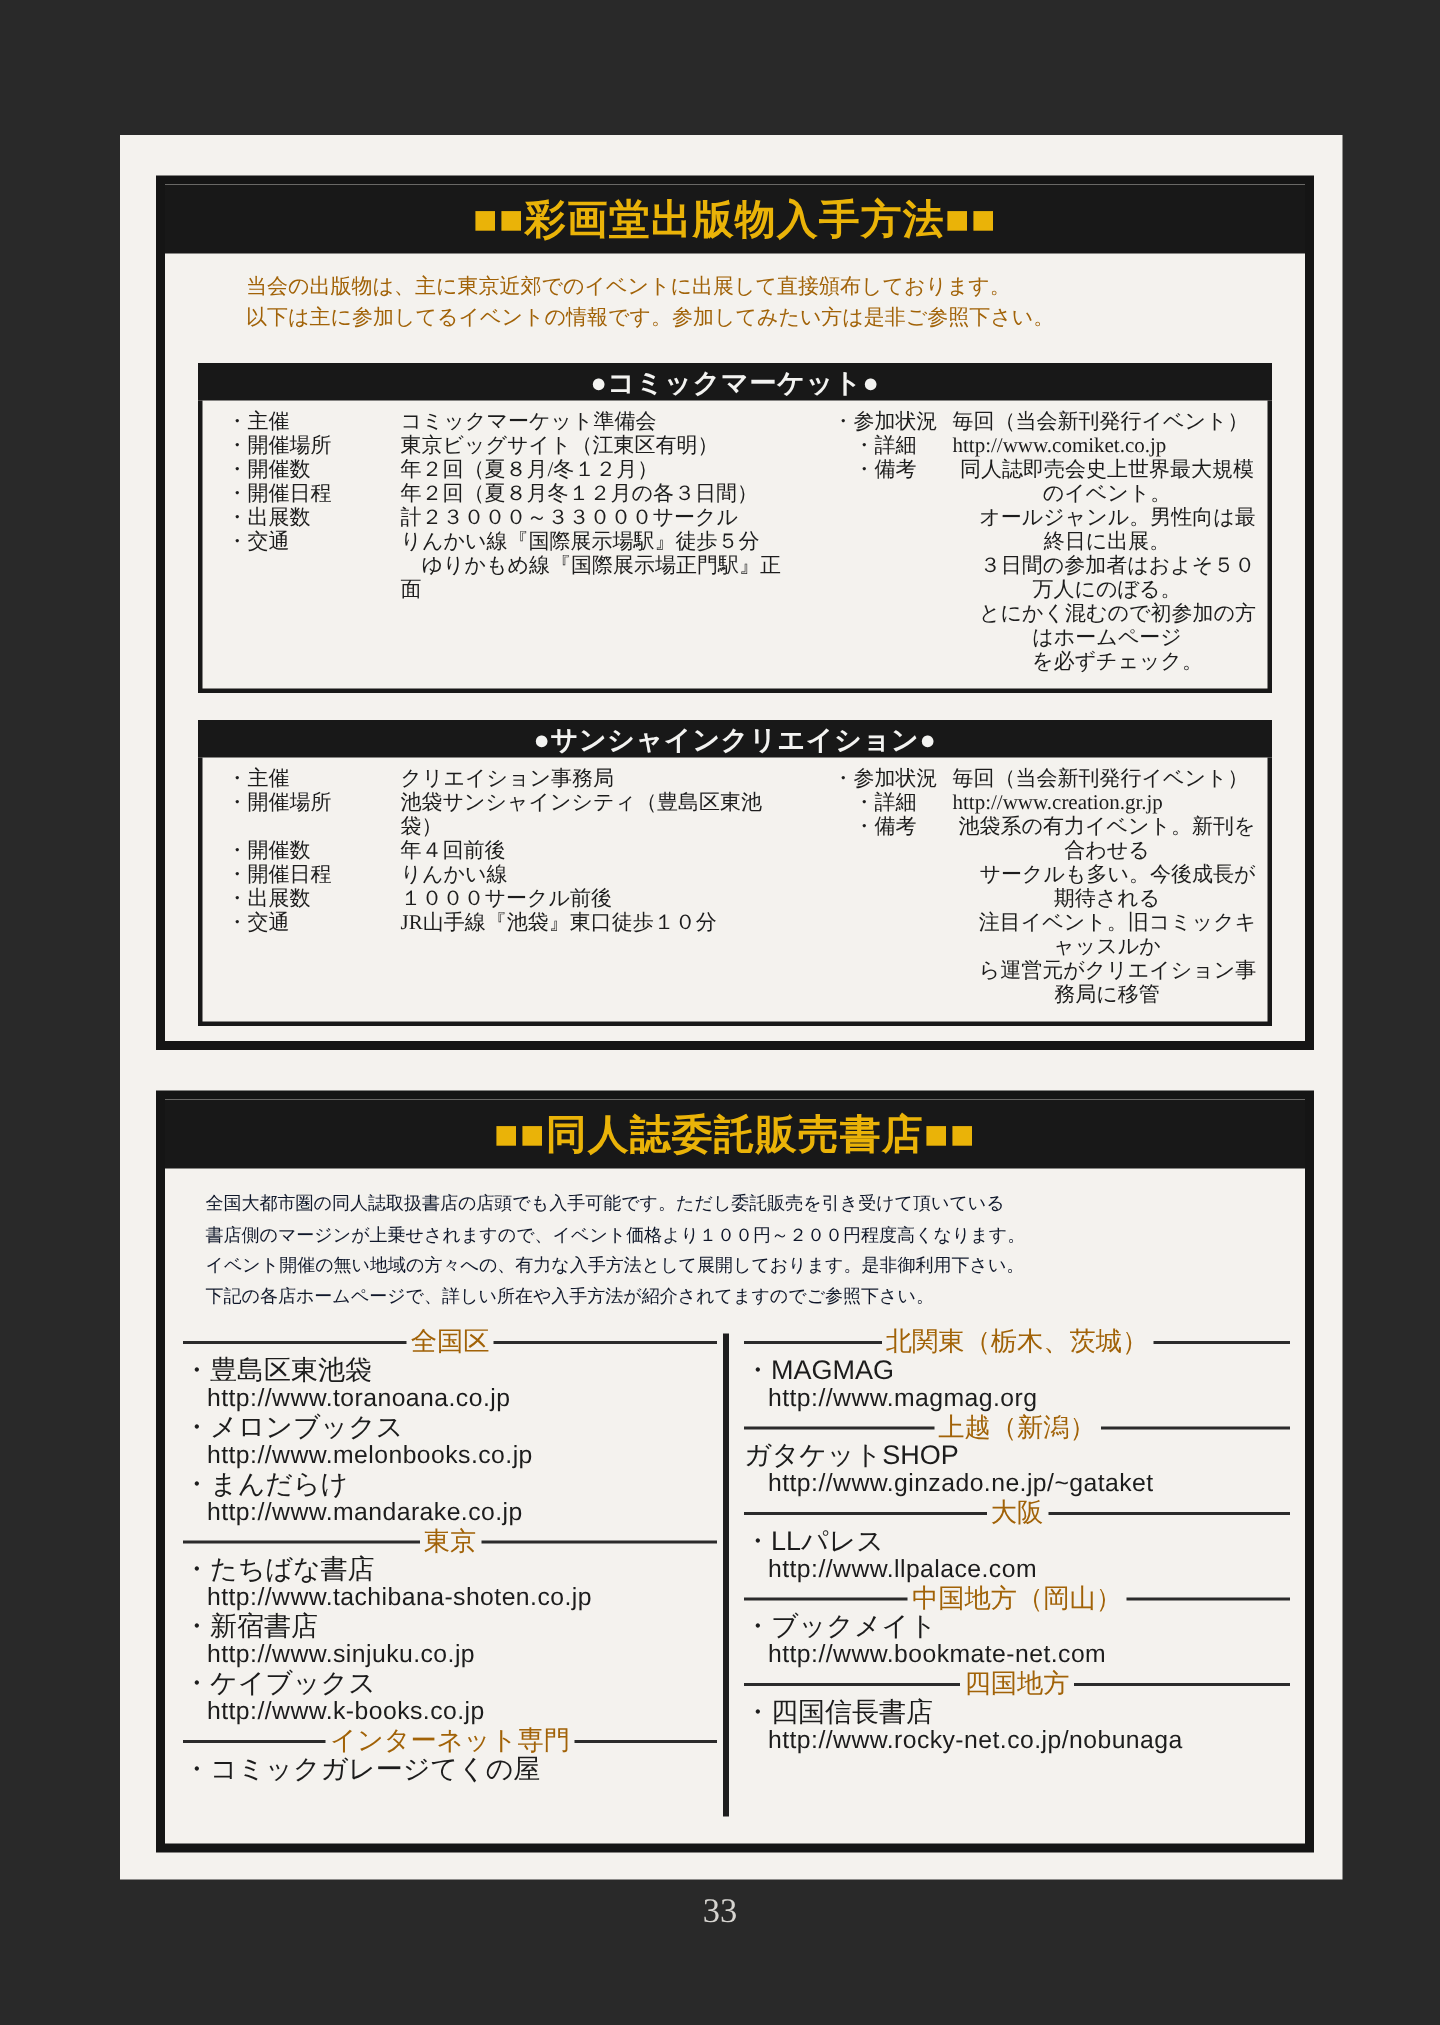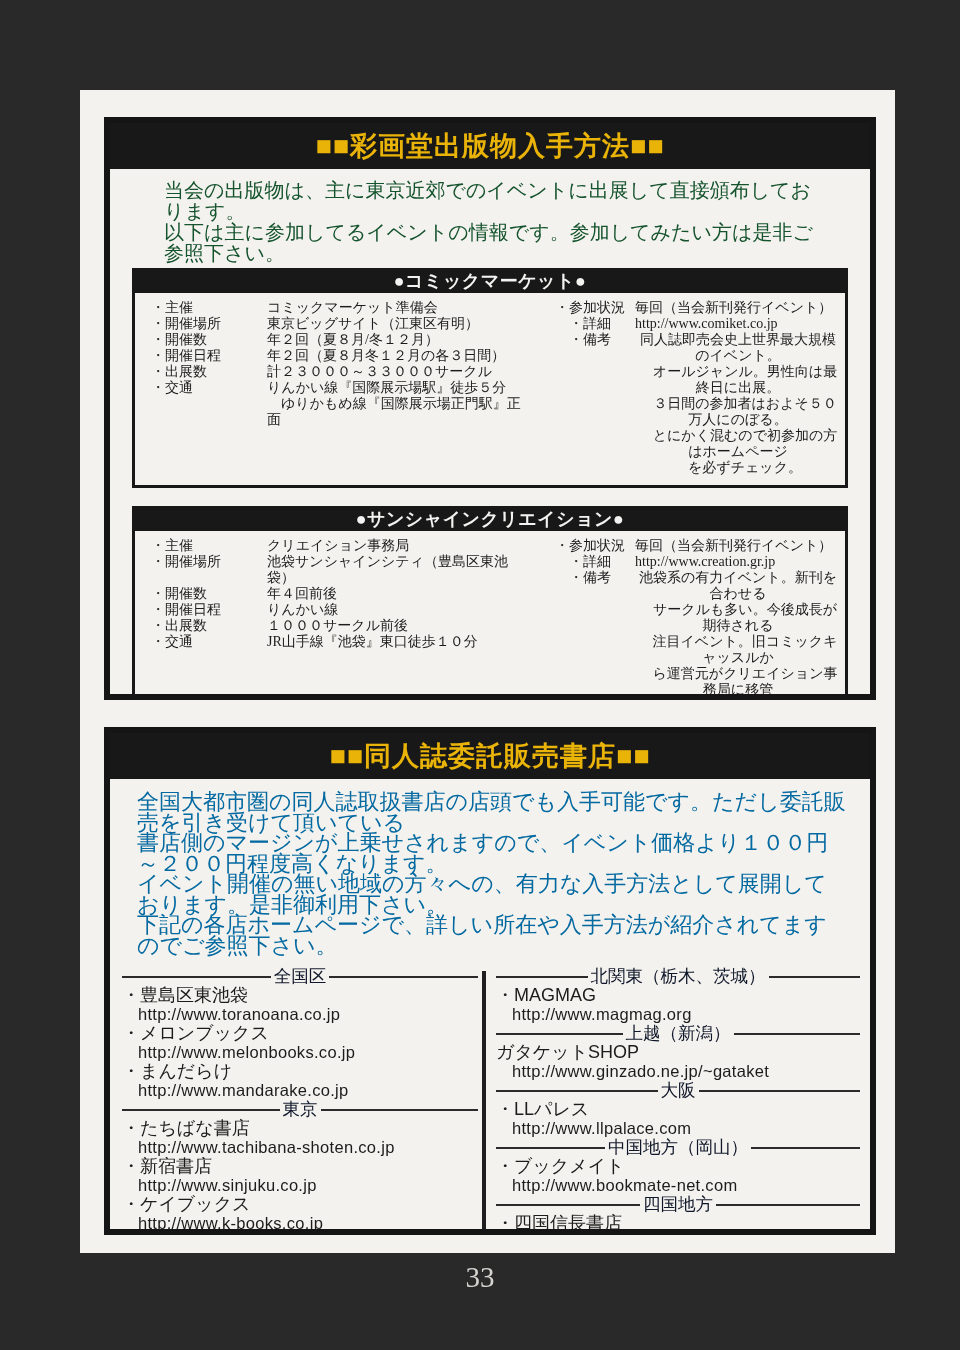--- a/index.html
+++ b/index.html
@@ -35,23 +35,23 @@
     margin:0;
     color:#eab308;
     font-size:27px;
     font-weight:bold;
     letter-spacing:1px;
     line-height:1;
     white-space:nowrap;
   }
   
   .intro1{
-    width:652px;margin:11px auto 4px auto;
-    font-size:20px;line-height:21px;
-    color:#14532d;
+    width:652px;margin:11px auto 20px auto;
+    font-size:14px;line-height:21px;
+    color:#a16207;
   }
   
   .event{
     margin:0 22px 18px 22px;
   }
   .event:last-child{margin-bottom:0;}
   .event-head{
     background:#181818;
     height:25px;
     display:flex;align-items:center;justify-content:center;
@@ -70,52 +70,52 @@
   }
   .col-l{width:398px;padding-left:16px;box-sizing:border-box;flex-shrink:0;}
   .col-r{flex:1;padding-left:12px;box-sizing:border-box;text-align:center;}
   .erow{display:flex;}
   .erow .lbl{width:116px;flex-shrink:0;white-space:nowrap;}
   .col-r .erow .lbl{width:90px;}
   .erow .val{white-space:pre-line;}
   
   .intro2{
     padding:13px 22px 0 27px;
-    font-size:22px;line-height:20.5px;
-    color:#0369a1;
+    font-size:12px;line-height:20.5px;
+    color:#0f172a;
   }
   
   .shops{
     position:relative;
     display:flex;
     margin-top:11px;
     padding-bottom:8px;
   }
   .shop-col{width:374px;box-sizing:border-box;padding:0 6px 0 12px;flex-shrink:0;}
   .shop-col.right{width:auto;flex:1;padding:0 10px 0 12px;}
   .vline{
     position:absolute;left:372px;top:4px;
     width:4px;height:322px;background:#1e1e1e;
   }
   .region-divider{
     display:flex;align-items:center;
     height:19px;
-    font-size:17.5px;color:#0f172a;
+    font-size:17.5px;color:#a16207;
   }
   .region-divider .dline{flex:1;height:2px;background:#2b2b2b;}
   .region-divider .dlabel{padding:0 3px;white-space:nowrap;line-height:1;}
   .shop-entry{height:38px;}
   .shop-name{font-size:18px;line-height:19px;white-space:nowrap;}
   .shop-url{font-size:16.5px;line-height:19px;padding-left:16px;letter-spacing:0.3px;white-space:nowrap;}
   
   .page-number{
     position:absolute;left:0;top:1261px;width:960px;
     text-align:center;
     font-family:"Liberation Serif","DejaVu Serif",serif;
-    font-size:29px;color:#d6d4d0;
+    font-size:23px;color:#d6d4d0;
   }
 </style>
 </head>
 <body>
 
 <div class="sheet">
 
   <section class="panel panel-events">
     <div class="panel-head">
       <h1>■■彩画堂出版物入手方法■■</h1>

